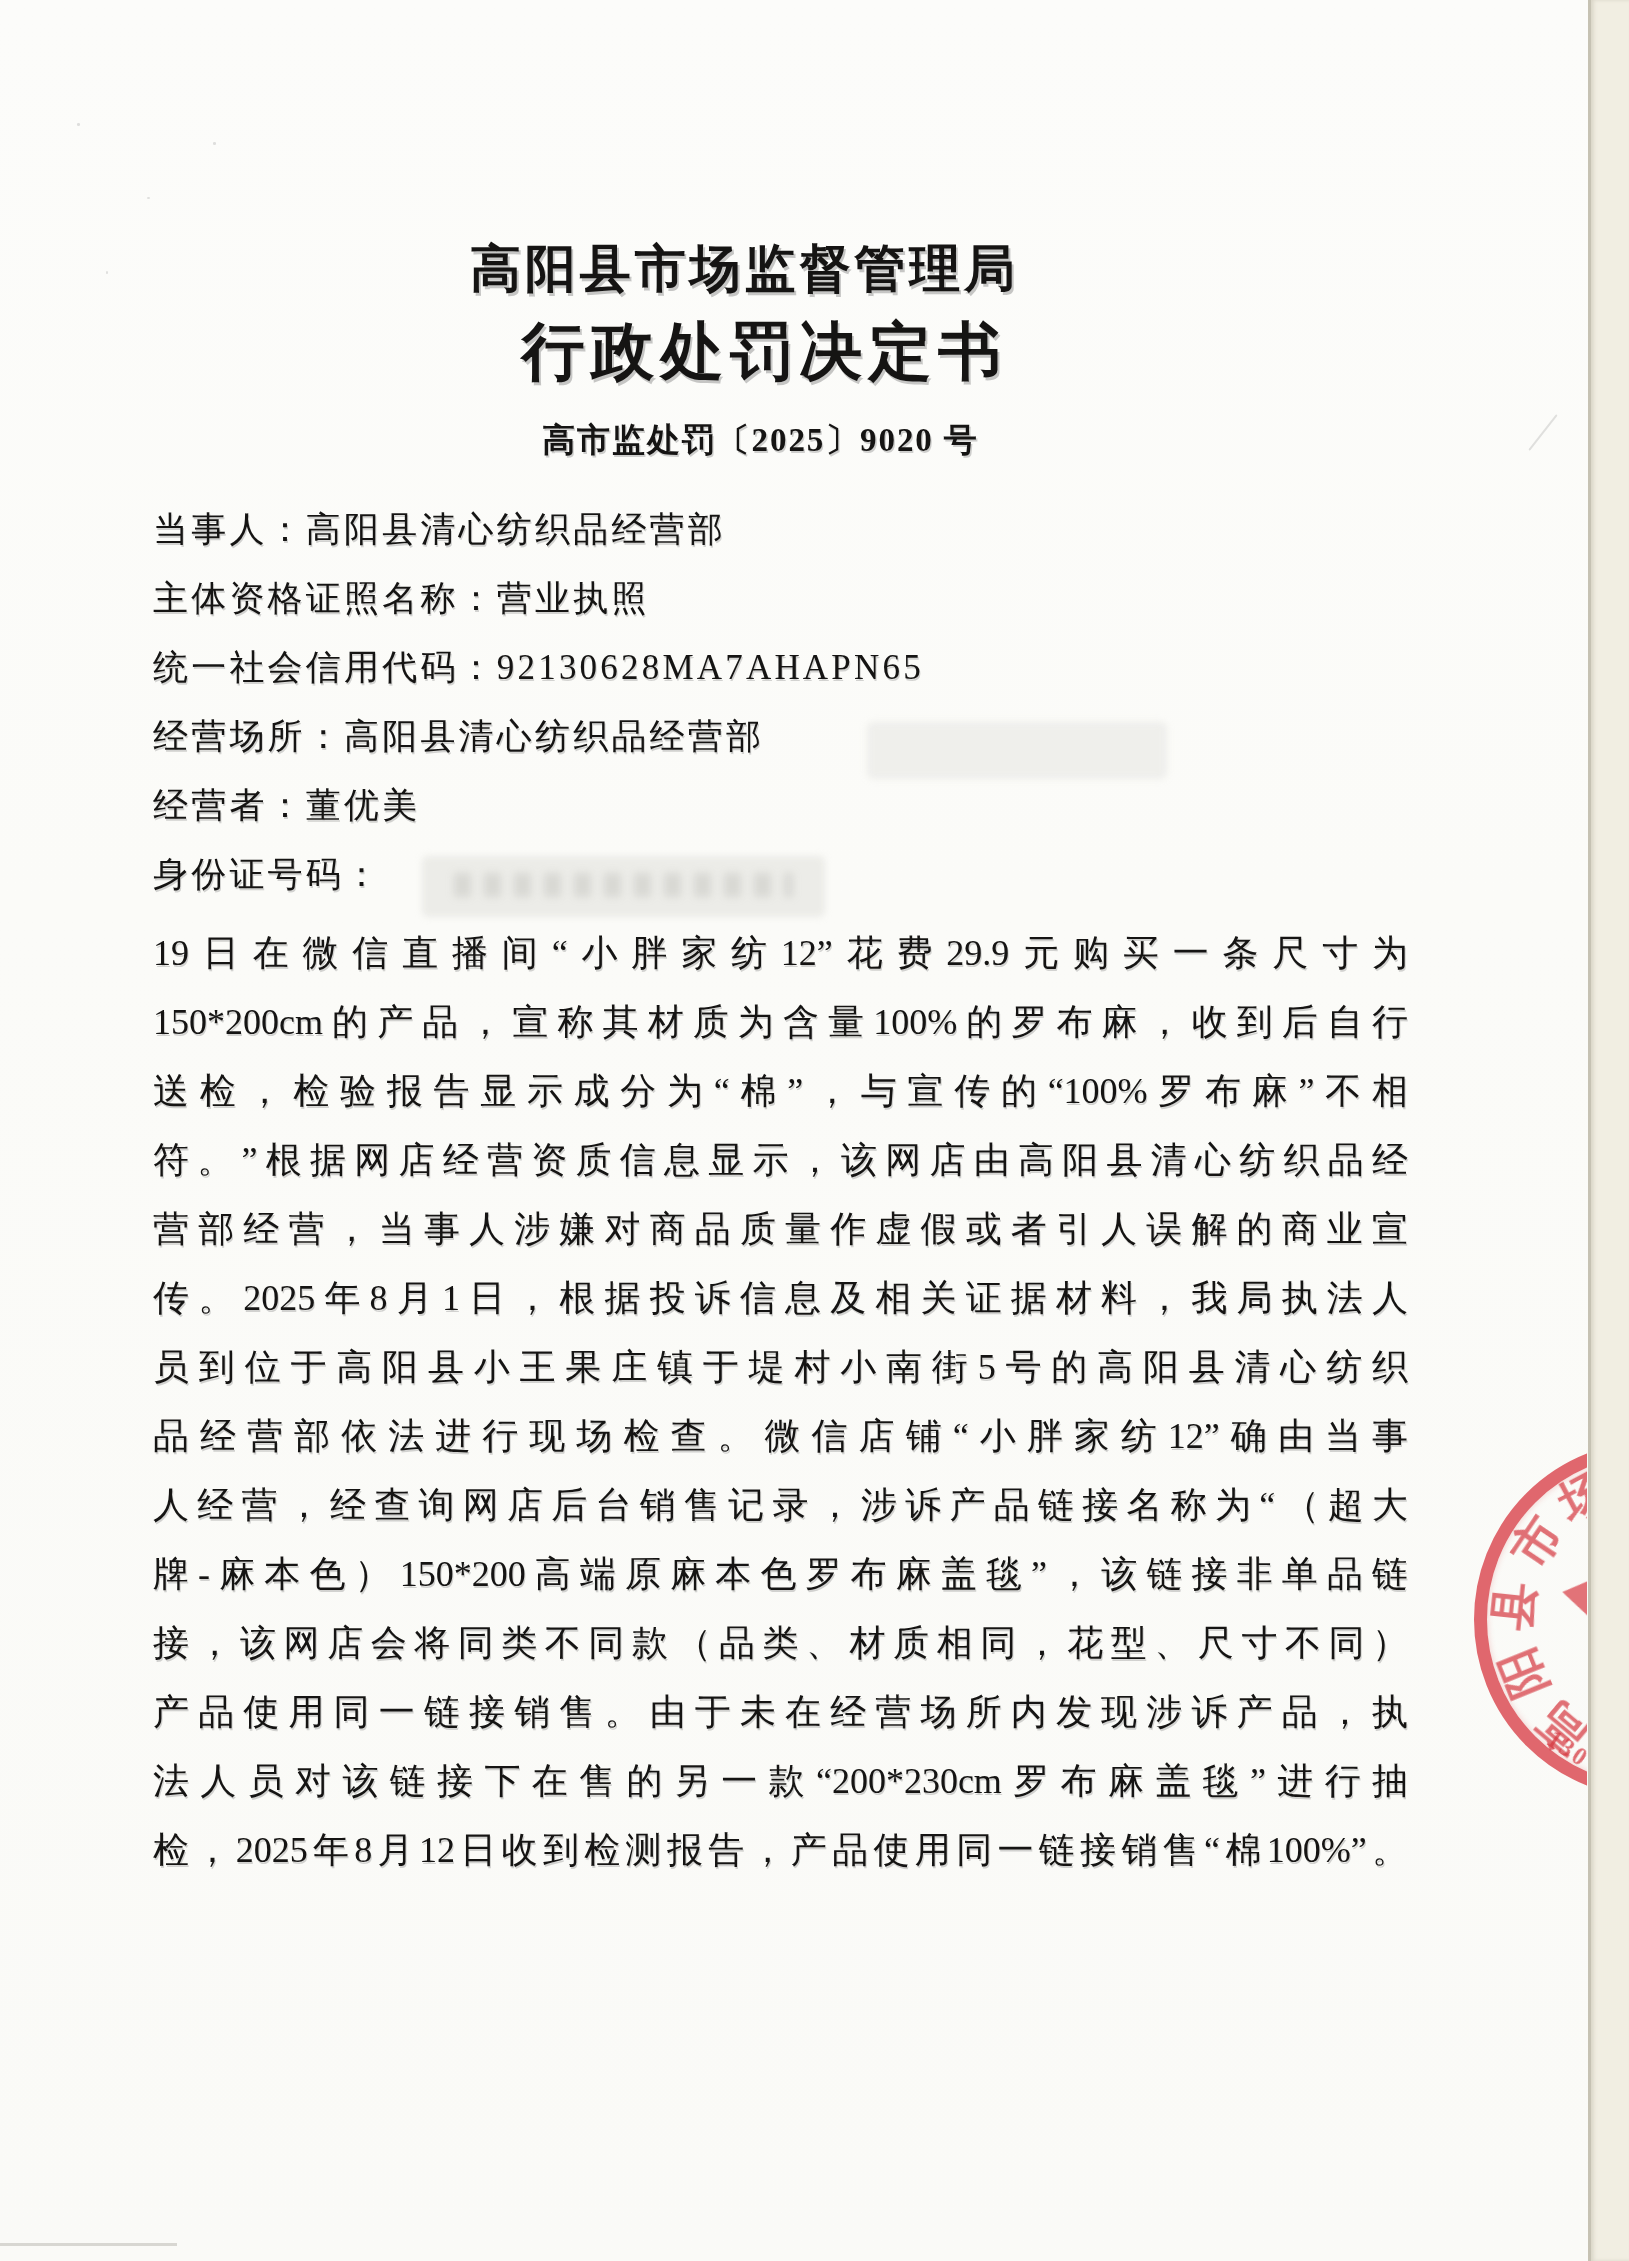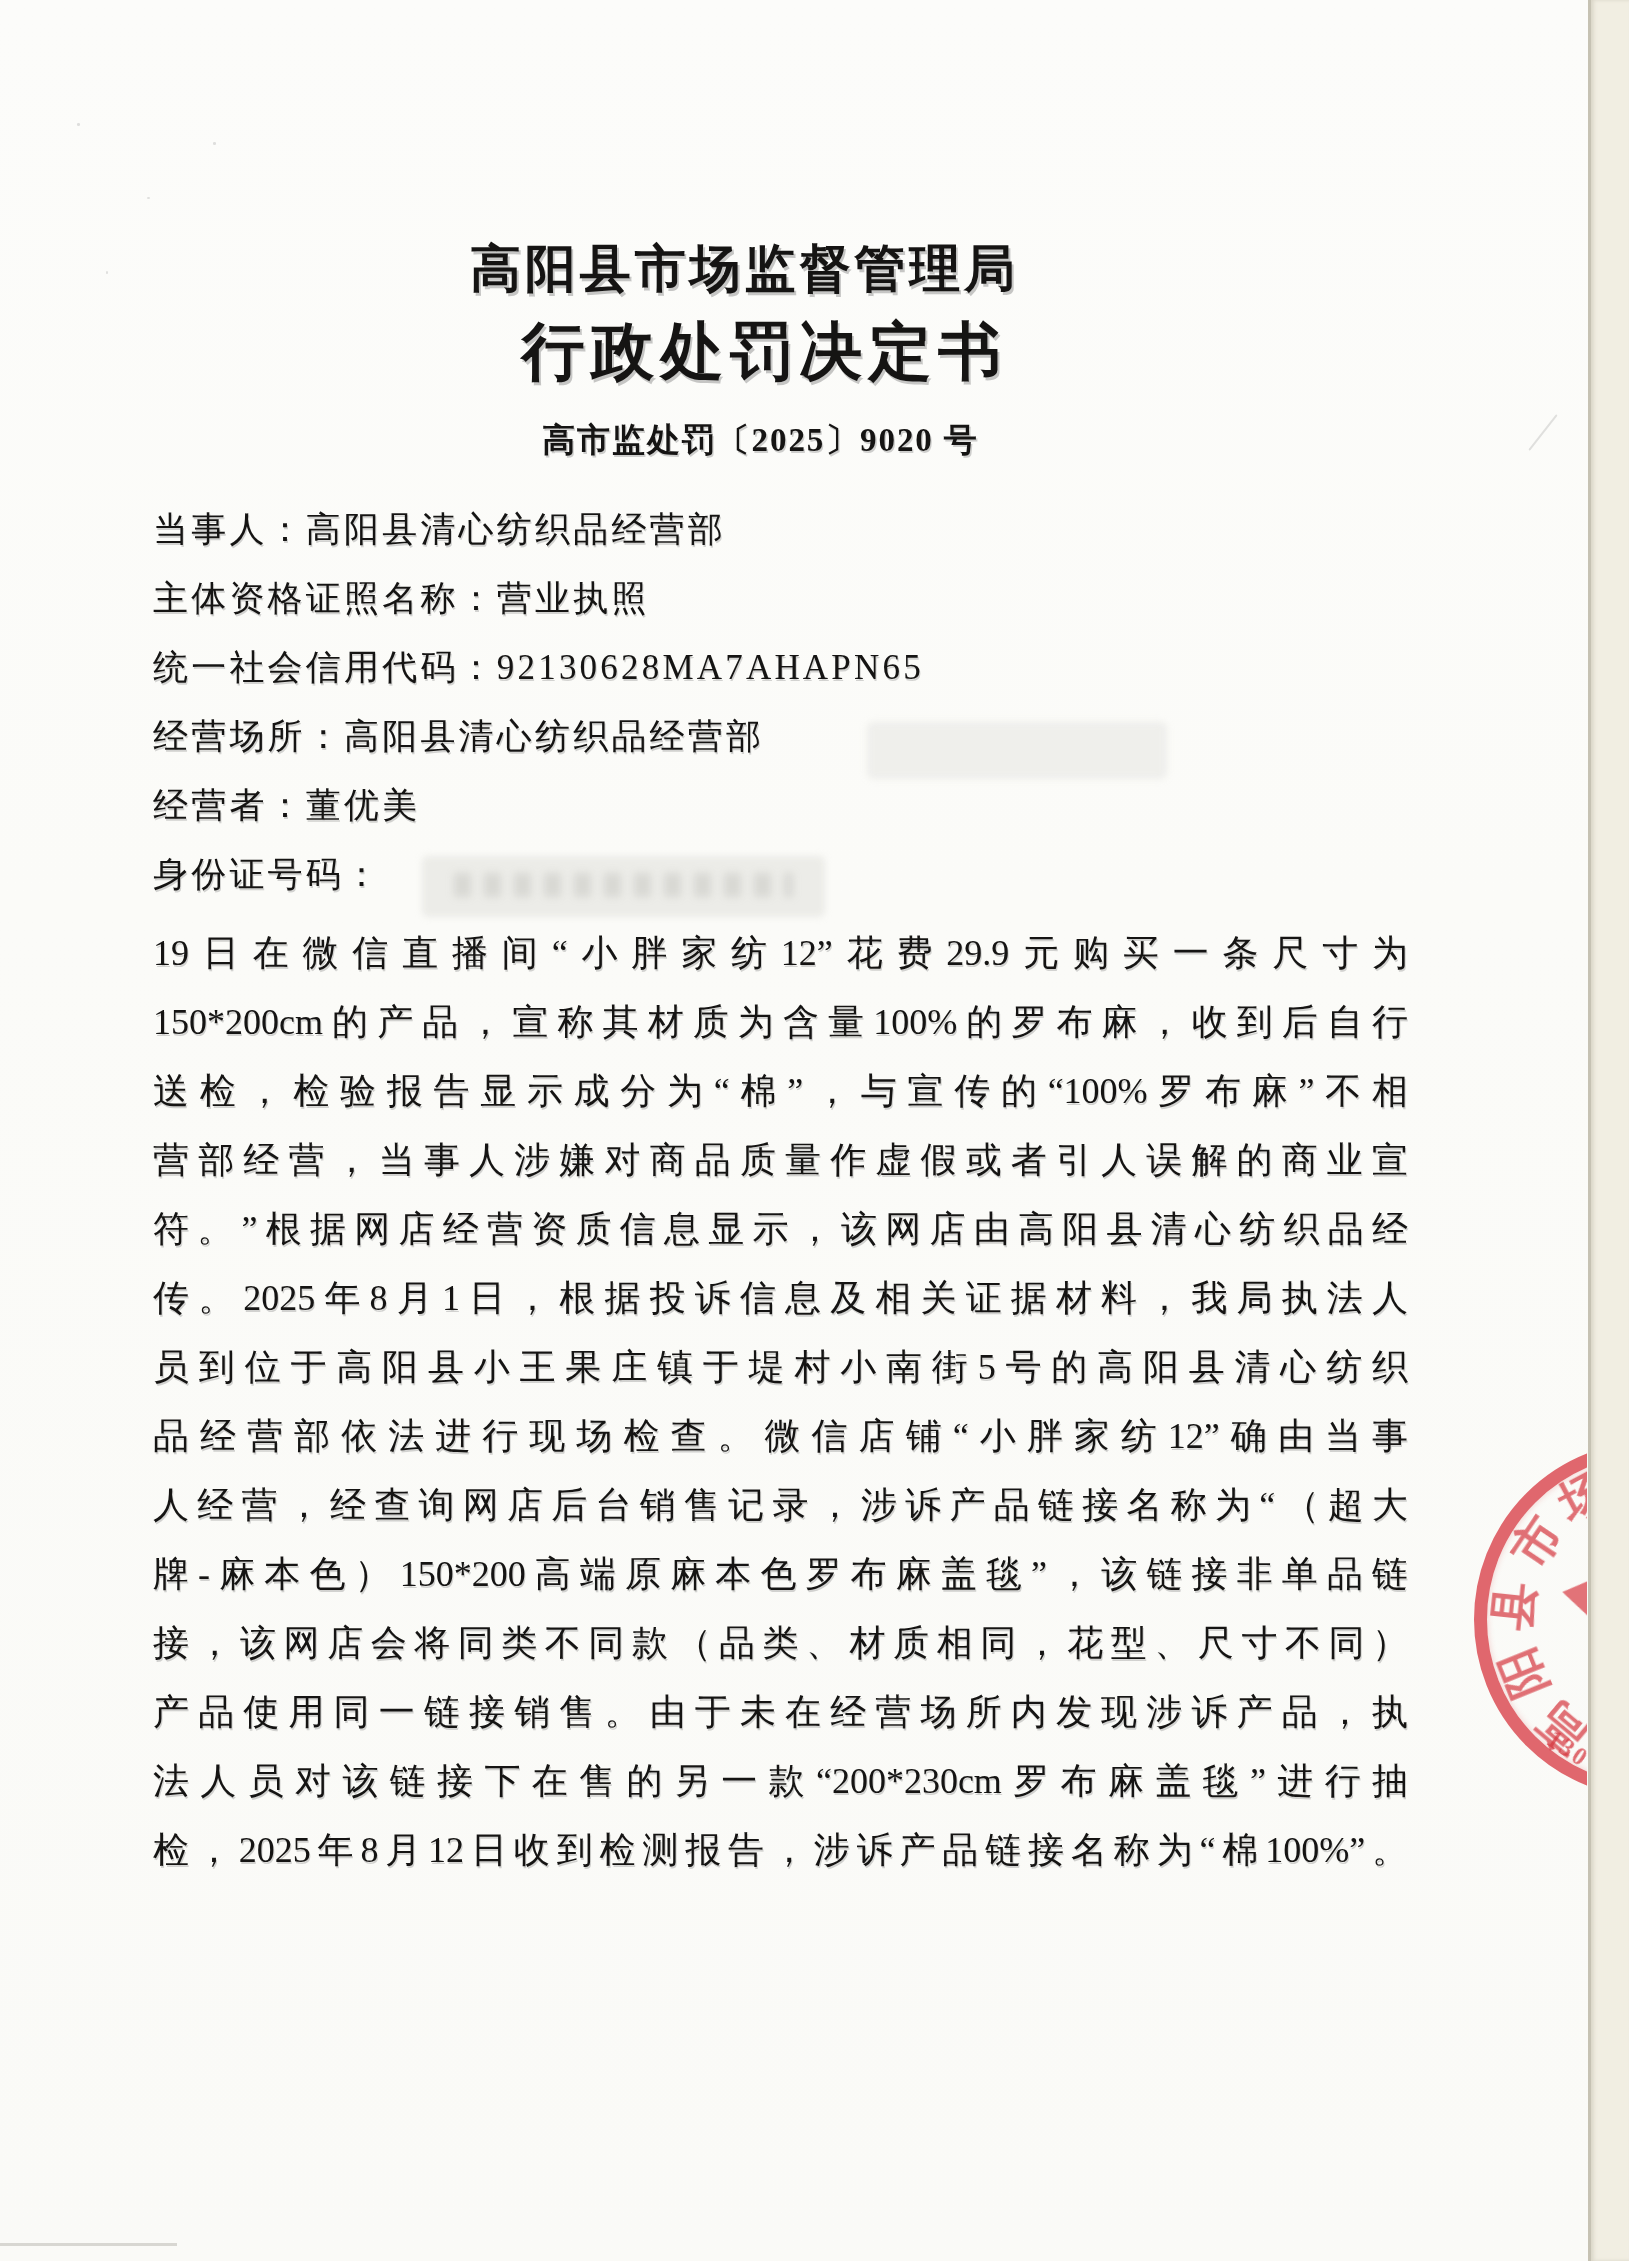--- a/index.html
+++ b/index.html
@@ -160,31 +160,31 @@
     <div class="field-row"><span>身份证号码：</span><span></span></div>
   </div>
 
   <div class="redaction redaction-address"></div>
   <div class="redaction redaction-id"></div>
 
   <div class="body-text">
     <div class="body-line">19日在微信直播间“小胖家纺12”花费29.9元购买一条尺寸为</div>
     <div class="body-line">150*200cm的产品，宣称其材质为含量100%的罗布麻，收到后自行</div>
     <div class="body-line">送检，检验报告显示成分为“棉”，与宣传的“100%罗布麻”不相</div>
+    <div class="body-line">符。”根据网店经营资质信息显示，该网店由高阳县清心纺织品经</div>
     <div class="body-line">营部经营，当事人涉嫌对商品质量作虚假或者引人误解的商业宣</div>
-    <div class="body-line">符。”根据网店经营资质信息显示，该网店由高阳县清心纺织品经</div>
     <div class="body-line">传。2025年8月1日，根据投诉信息及相关证据材料，我局执法人</div>
     <div class="body-line">员到位于高阳县小王果庄镇于堤村小南街5号的高阳县清心纺织</div>
     <div class="body-line">品经营部依法进行现场检查。微信店铺“小胖家纺12”确由当事</div>
     <div class="body-line">人经营，经查询网店后台销售记录，涉诉产品链接名称为“（超大</div>
     <div class="body-line">牌-麻本色）150*200高端原麻本色罗布麻盖毯”，该链接非单品链</div>
     <div class="body-line">接，该网店会将同类不同款（品类、材质相同，花型、尺寸不同）</div>
     <div class="body-line">产品使用同一链接销售。由于未在经营场所内发现涉诉产品，执</div>
     <div class="body-line">法人员对该链接下在售的另一款“200*230cm罗布麻盖毯”进行抽</div>
-    <div class="body-line">检，2025年8月12日收到检测报告，涉诉产品链接名称为“棉100%”。</div>
+    <div class="body-line">检，2025年8月12日收到检测报告，产品使用同一链接销售“棉100%”。</div>
   </div>
 
   <div class="stamp-clip">
     <div class="stamp-ring"></div>
     <span class="stamp-char" style="left:90px; top:290px; transform:translate(-50%,-50%) rotate(-140deg);">高</span>
     <span class="stamp-char" style="left:50px; top:235px; transform:translate(-50%,-50%) rotate(-112deg);">阳</span>
     <span class="stamp-char" style="left:41px; top:168px; transform:translate(-50%,-50%) rotate(-84deg);">县</span>
     <span class="stamp-char" style="left:64px; top:104px; transform:translate(-50%,-50%) rotate(-56deg);">市</span>
     <span class="stamp-char" style="left:111px; top:59px; transform:translate(-50%,-50%) rotate(-28deg);">场</span>
     <span class="stamp-code">130</span>

